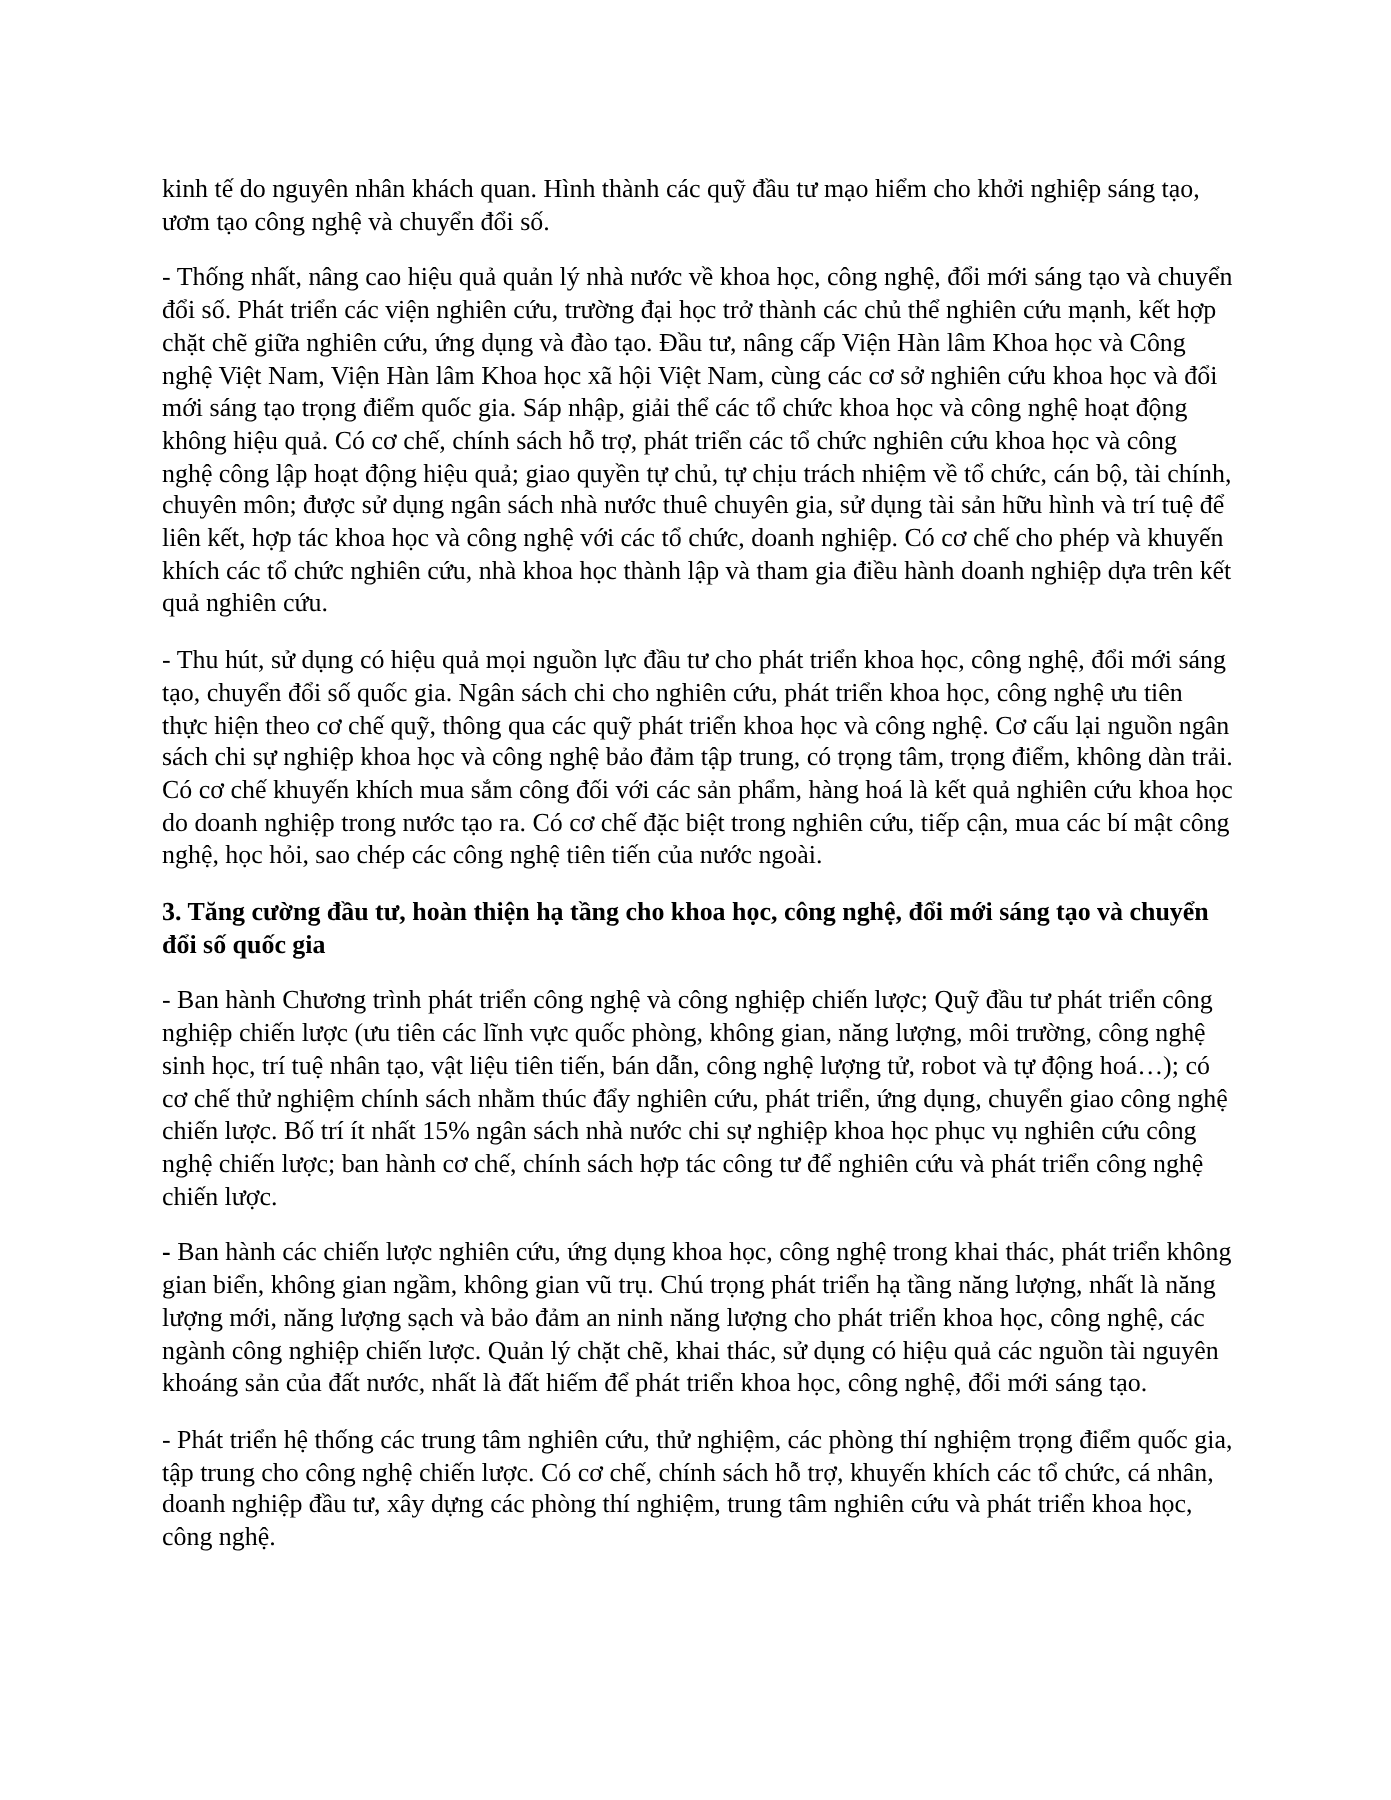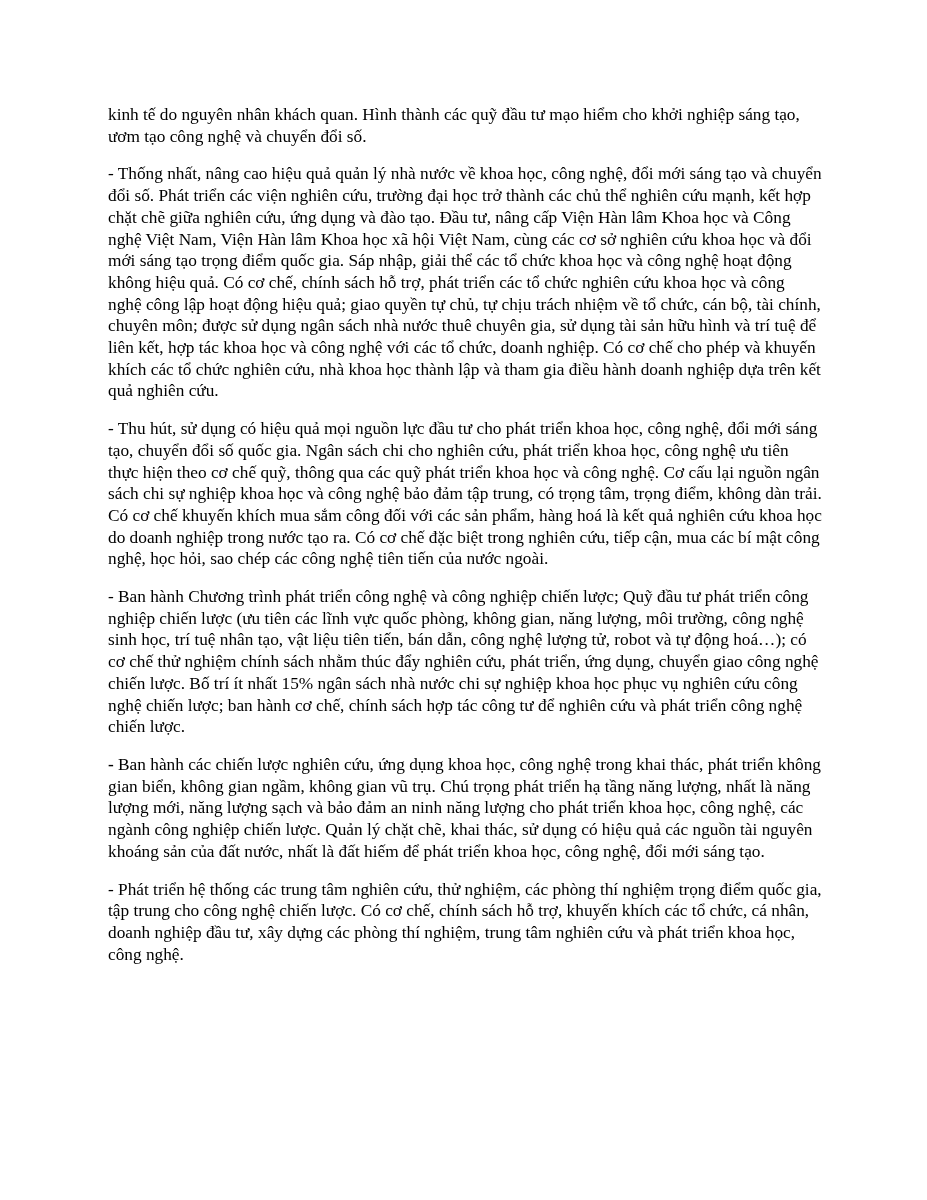--- a/index.html
+++ b/index.html
@@ -10,21 +10,21 @@
   }
   body {
     width: 927px;
     height: 1200px;
     overflow: hidden;
     position: relative;
   }
   .page {
     position: absolute;
     left: 108px;
-    top: 104px;
+    top: 115px;
     width: 714px;
     color: #000000;
     font-family: "Liberation Serif", "DejaVu Serif", serif;
     font-size: 17.3px;
     line-height: 21.7px;
     text-align: left;
   }
   .para {
     margin: 0 0 16px 0;
   }
@@ -42,20 +42,21 @@
 <body>
 
 <div class="page">
 
   <p class="para">kinh tế do nguyên nhân khách quan. Hình thành các quỹ đầu tư mạo hiểm cho khởi nghiệp sáng tạo, ươm tạo công nghệ và chuyển đổi số.</p>
 
   <p class="para">- Thống nhất, nâng cao hiệu quả quản lý nhà nước về khoa học, công nghệ, đổi mới sáng tạo và chuyển đổi số. Phát triển các viện nghiên cứu, trường đại học trở thành các chủ thể nghiên cứu mạnh, kết hợp chặt chẽ giữa nghiên cứu, ứng dụng và đào tạo. Đầu tư, nâng cấp Viện Hàn lâm Khoa học và Công nghệ Việt Nam, Viện Hàn lâm Khoa học xã hội Việt Nam, cùng các cơ sở nghiên cứu khoa học và đổi mới sáng tạo trọng điểm quốc gia. Sáp nhập, giải thể các tổ chức khoa học và công nghệ hoạt động không hiệu quả. Có cơ chế, chính sách hỗ trợ, phát triển các tổ chức nghiên cứu khoa học và công nghệ công lập hoạt động hiệu quả; giao quyền tự chủ, tự chịu trách nhiệm về tổ chức, cán bộ, tài chính, chuyên môn; được sử dụng ngân sách nhà nước thuê chuyên gia, sử dụng tài sản hữu hình và trí tuệ để liên kết, hợp tác khoa học và công nghệ với các tổ chức, doanh nghiệp. Có cơ chế cho phép và khuyến khích các tổ chức nghiên cứu, nhà khoa học thành lập và tham gia điều hành doanh nghiệp dựa trên kết quả nghiên cứu.</p>
 
   <p class="para">- Thu hút, sử dụng có hiệu quả mọi nguồn lực đầu tư cho phát triển khoa học, công nghệ, đổi mới sáng tạo, chuyển đổi số quốc gia. Ngân sách chi cho nghiên cứu, phát triển khoa học, công nghệ ưu tiên thực hiện theo cơ chế quỹ, thông qua các quỹ phát triển khoa học và công nghệ. Cơ cấu lại nguồn ngân sách chi sự nghiệp khoa học và công nghệ bảo đảm tập trung, có trọng tâm, trọng điểm, không dàn trải. Có cơ chế khuyến khích mua sắm công đối với các sản phẩm, hàng hoá là kết quả nghiên cứu khoa học do doanh nghiệp trong nước tạo ra. Có cơ chế đặc biệt trong nghiên cứu, tiếp cận, mua các bí mật công nghệ, học hỏi, sao chép các công nghệ tiên tiến của nước ngoài.</p>
 
+  <p class="heading">3. Tăng cường đầu tư, hoàn thiện hạ tầng cho khoa học, công nghệ, đổi mới sáng tạo và chuyển đổi số quốc gia</p>
 
   <p class="para">- Ban hành Chương trình phát triển công nghệ và công nghiệp chiến lược; Quỹ đầu tư phát triển công nghiệp chiến lược (ưu tiên các lĩnh vực quốc phòng, không gian, năng lượng, môi trường, công nghệ sinh học, trí tuệ nhân tạo, vật liệu tiên tiến, bán dẫn, công nghệ lượng tử, robot và tự động hoá…); có cơ chế thử nghiệm chính sách nhằm thúc đẩy nghiên cứu, phát triển, ứng dụng, chuyển giao công nghệ chiến lược. Bố trí ít nhất 15% ngân sách nhà nước chi sự nghiệp khoa học phục vụ nghiên cứu công nghệ chiến lược; ban hành cơ chế, chính sách hợp tác công tư để nghiên cứu và phát triển công nghệ chiến lược.</p>
 
   <p class="para"><span class="bold-dash">-</span><span> Ban hành các chiến lược nghiên cứu, ứng dụng khoa học, công nghệ trong khai thác, phát triển không gian biển, không gian ngầm, không gian vũ trụ. Chú trọng phát triển hạ tầng năng lượng, nhất là năng lượng mới, năng lượng sạch và bảo đảm an ninh năng lượng cho phát triển khoa học, công nghệ, các ngành công nghiệp chiến lược. Quản lý chặt chẽ, khai thác, sử dụng có hiệu quả các nguồn tài nguyên khoáng sản của đất nước, nhất là đất hiếm để phát triển khoa học, công nghệ, đổi mới sáng tạo.</span></p>
 
   <p class="para">- Phát triển hệ thống các trung tâm nghiên cứu, thử nghiệm, các phòng thí nghiệm trọng điểm quốc gia, tập trung cho công nghệ chiến lược. Có cơ chế, chính sách hỗ trợ, khuyến khích các tổ chức, cá nhân, doanh nghiệp đầu tư, xây dựng các phòng thí nghiệm, trung tâm nghiên cứu và phát triển khoa học, công nghệ.</p>
 
 </div>
 
 </body></html>

